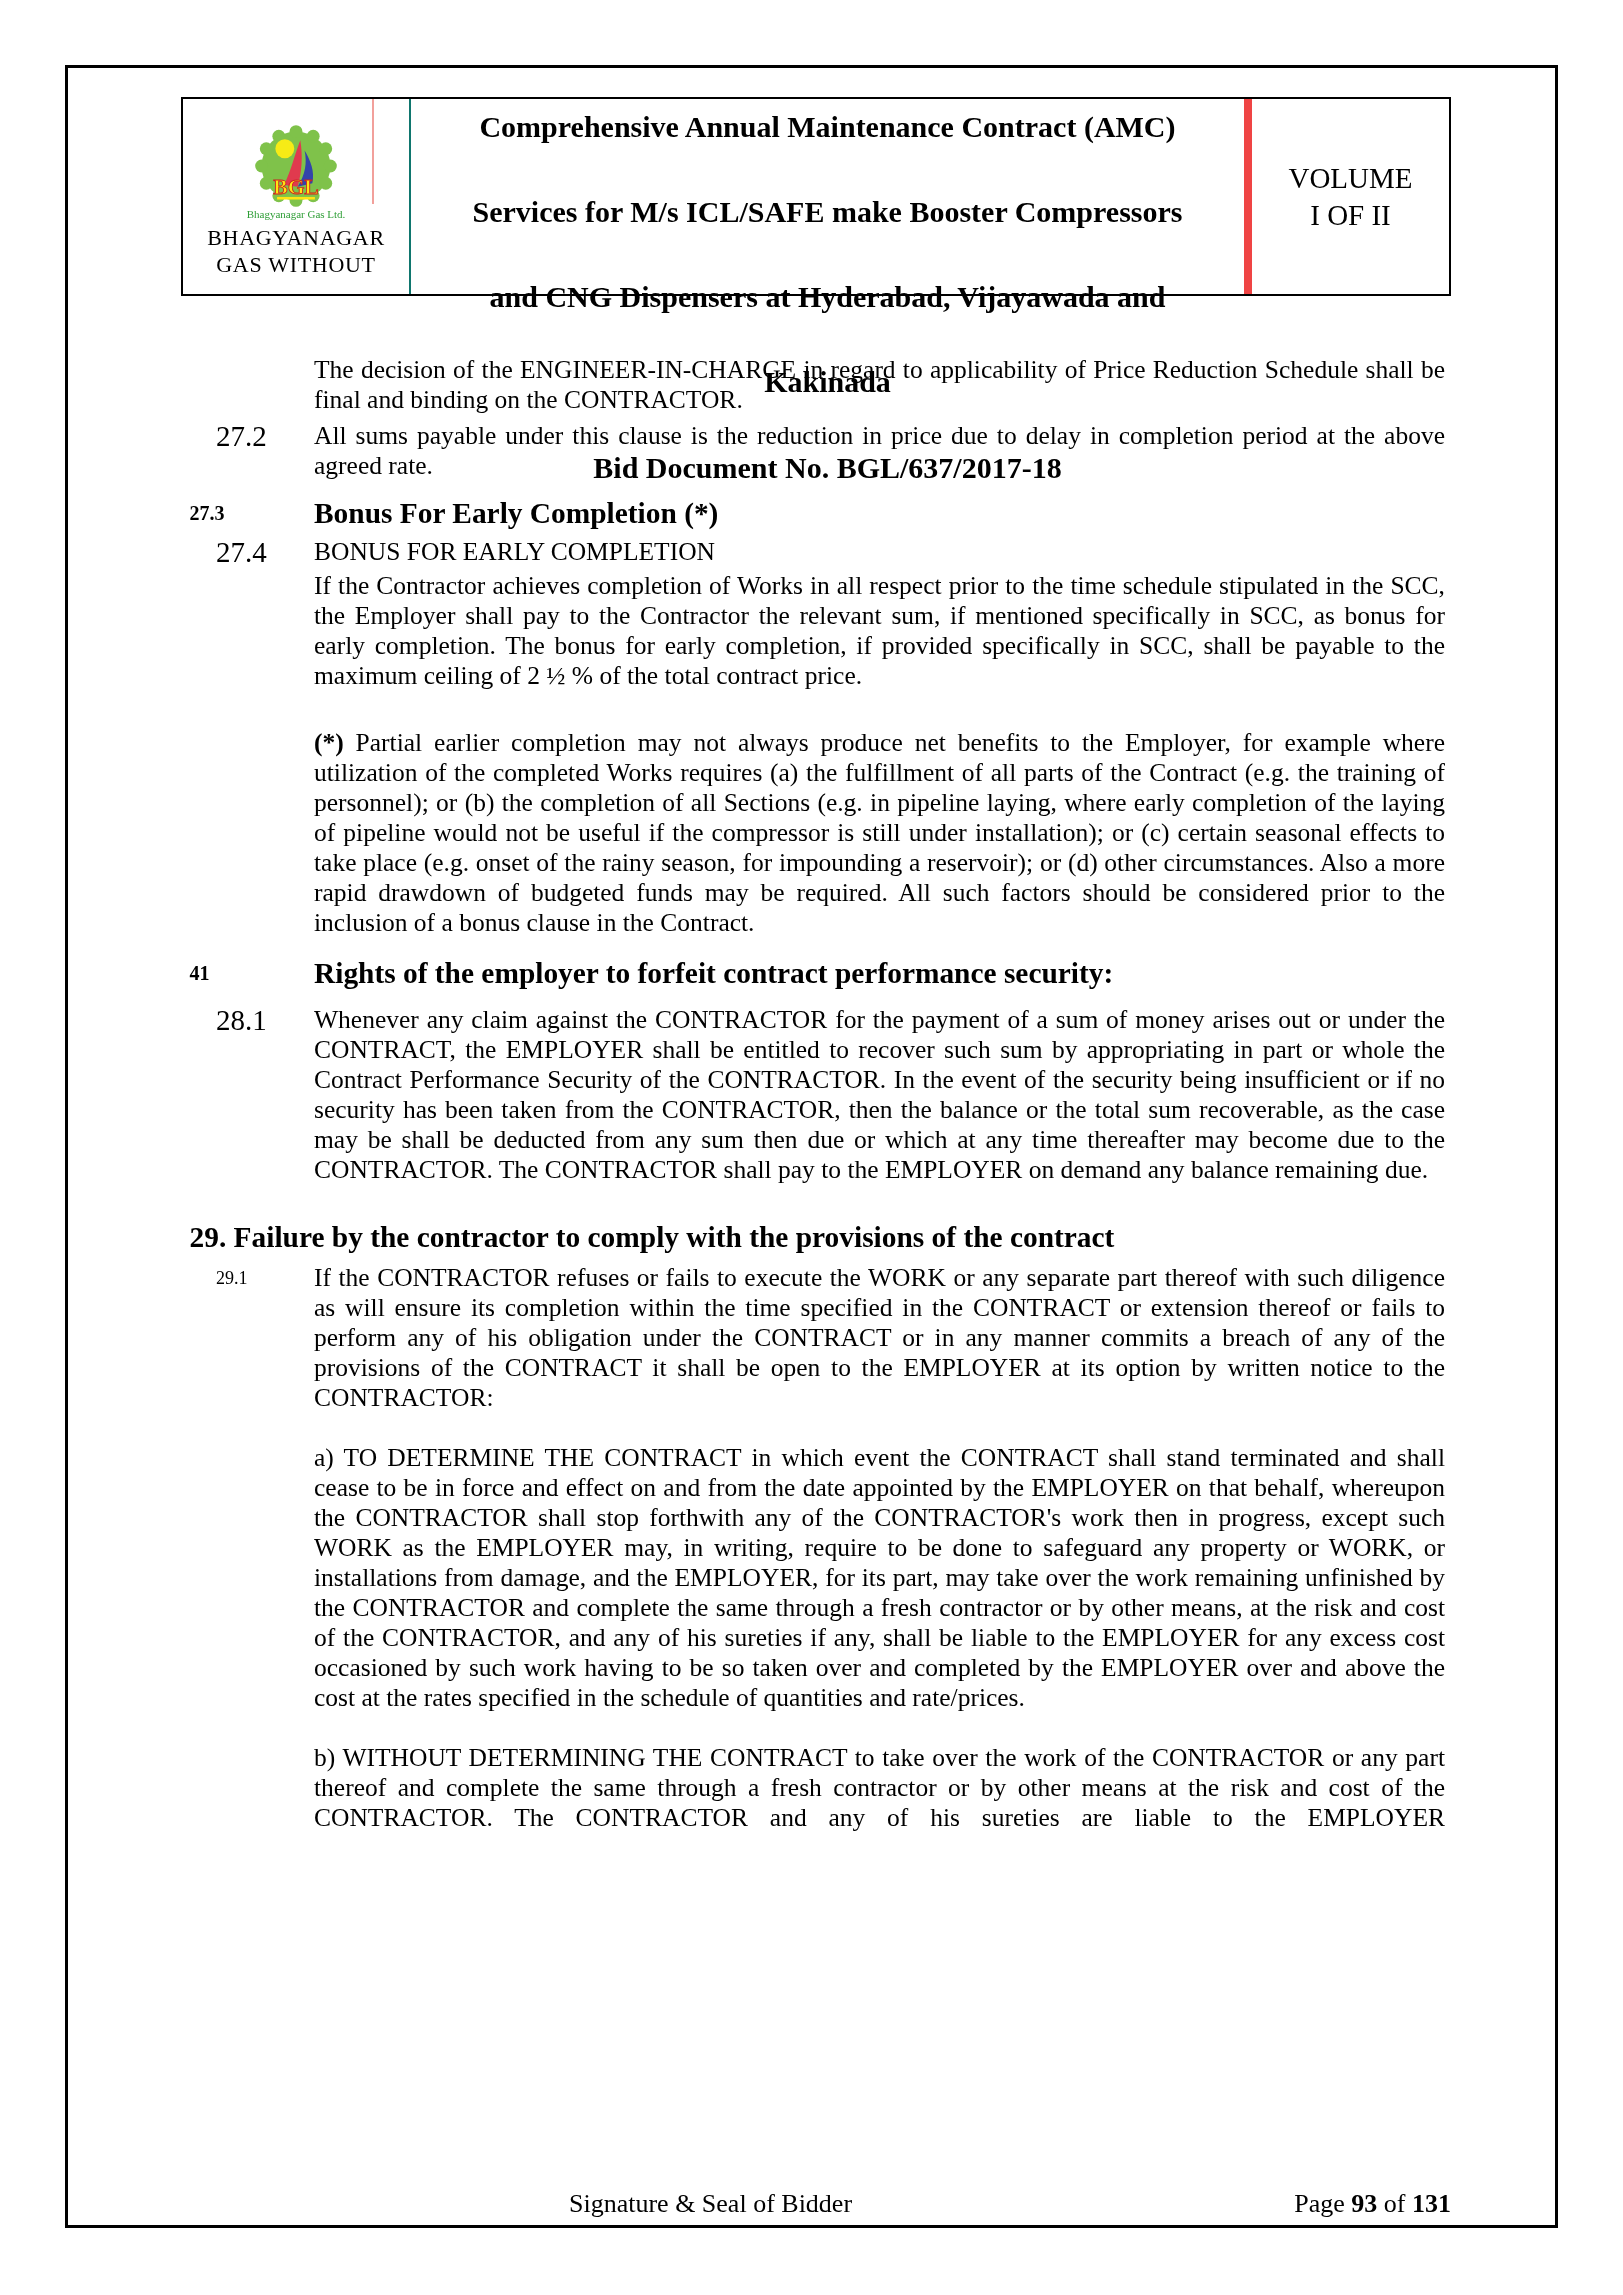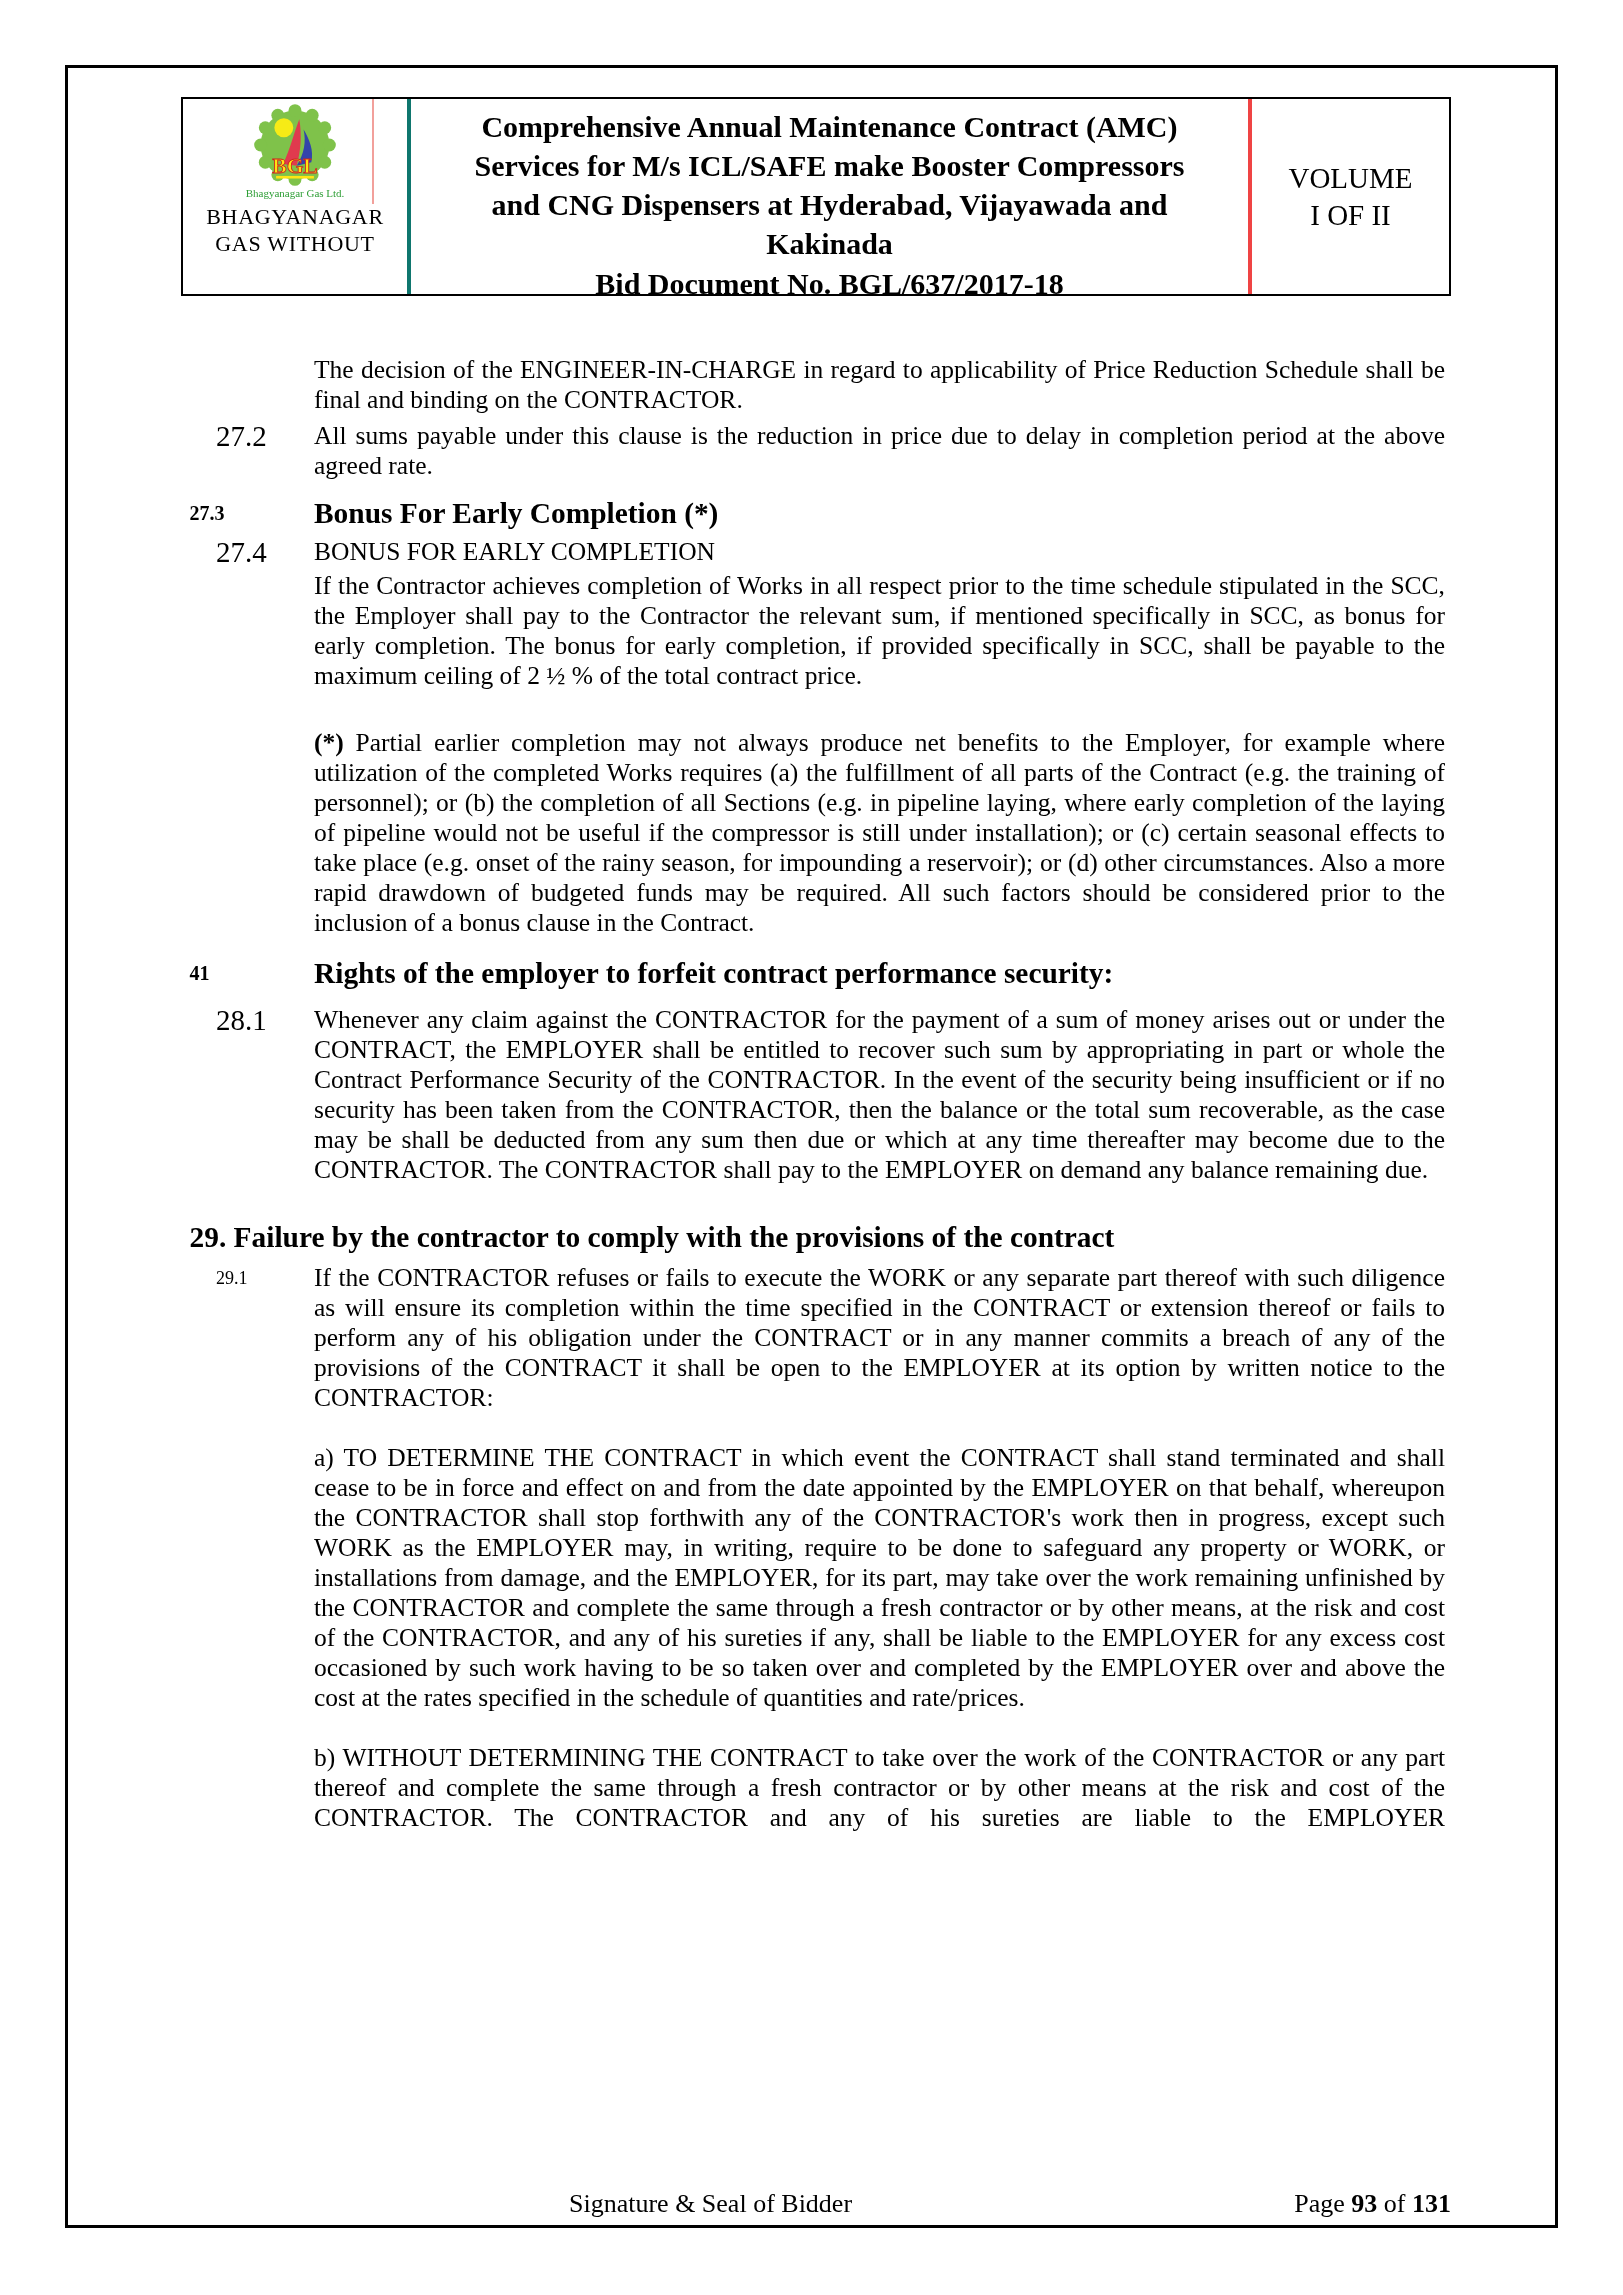--- a/index.html
+++ b/index.html
@@ -17,25 +17,25 @@
     border:3.3px solid #000;
   }
   
   .header-table{
     position:absolute;left:181px;top:97px;
     width:1270px;height:199px;
     border:2px solid #000;
     display:flex;box-sizing:border-box;
   }
   .cell{box-sizing:border-box;position:relative;}
-  .cell-logo{width:228px;border-right:4px solid #0f766e;
-    display:flex;flex-direction:column;align-items:center;justify-content:flex-start;padding-top:3px;}
-  .cell-title{flex:1;border-right:4px solid #ef4444;
+  .cell-logo{width:228px;border-right:2px solid #0f766e;
+    display:flex;flex-direction:column;align-items:center;justify-content:flex-start;padding-top:24px;}
+  .cell-title{flex:1;border-right:8px solid #ef4444;
     display:flex;flex-direction:column;align-items:center;justify-content:flex-start;
-    text-align:center;padding-top:7.9px;}
+    text-align:center;padding-top:7.9px;gap:46px;}
   .cell-volume{width:197px;display:flex;flex-direction:column;align-items:center;justify-content:center;
     text-align:center;}
   .accent-line{position:absolute;top:0;left:189px;width:2px;height:105px;}
   .logo-caption{font-size:11px;line-height:12.4px;margin-top:-1.3px;font-weight:normal;}
   .org-name{font-size:22px;line-height:27px;letter-spacing:0.7px;text-align:center;margin-top:3.9px;}
   .title-line{font-weight:bold;font-size:30px;line-height:39px;white-space:nowrap;}
   .bid-doc{font-weight:bold;font-size:30px;line-height:39px;margin-top:1.3px;white-space:nowrap;}
   .volume-line{font-size:29px;line-height:37px;}
   
   .doc-body{

